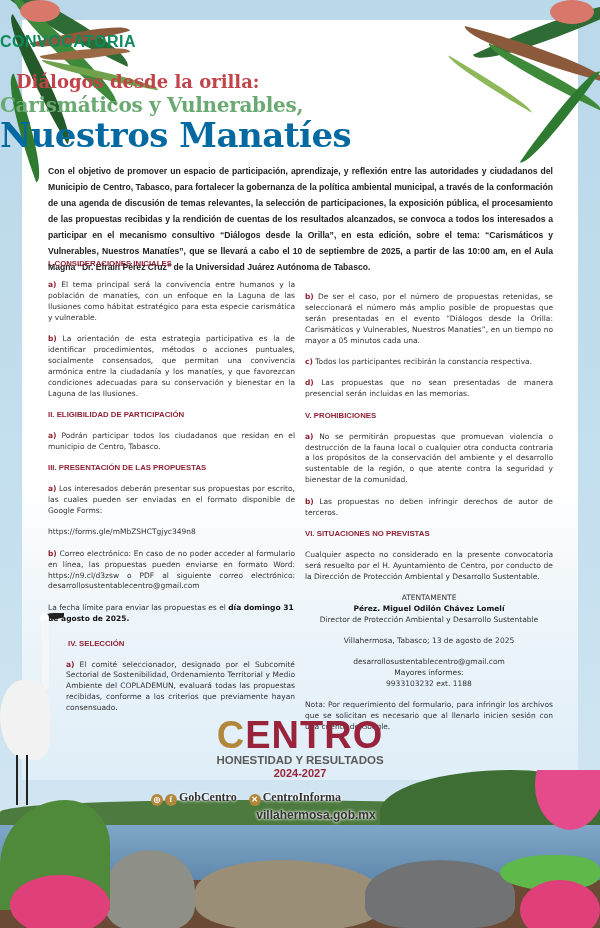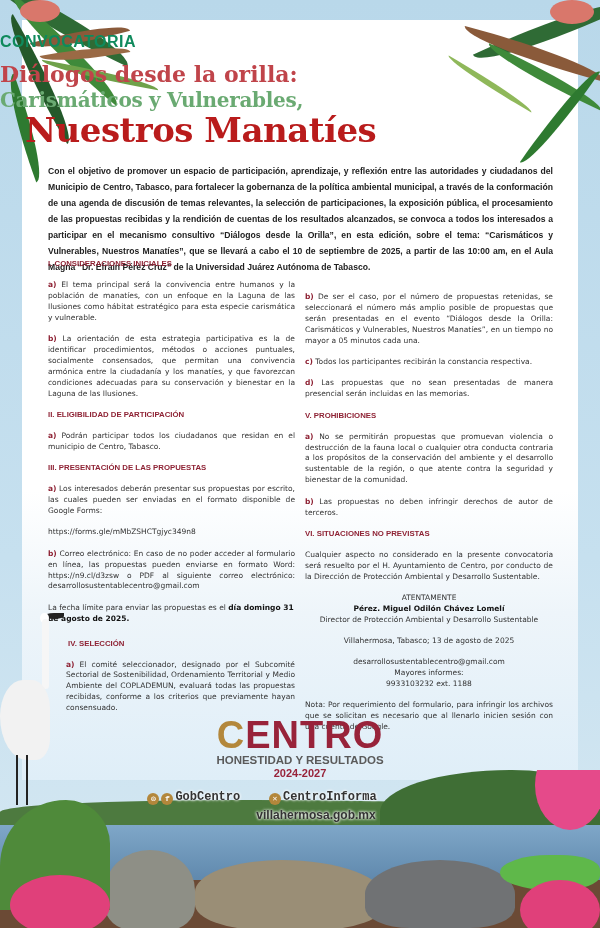--- a/index.html
+++ b/index.html
@@ -22,33 +22,33 @@
   .foliage { position: absolute; pointer-events: none; }
   .leaf { position: absolute; border-radius: 0 100% 0 100%; }
   .flower { position: absolute; border-radius: 50%; }
 
   .title-block { position: absolute; left: 0; top: 33px; width: 600px; text-align: left; }
   .convocatoria {
     font-family: "Liberation Sans", sans-serif; font-weight: bold;
     color: #0f8a5c; font-size: 16px; letter-spacing: 0.5px;
   }
   .dialogos {
-    margin-top: 10px;
+    margin-top: 20px;
     font-family: "DejaVu Serif", serif; font-weight: bold;
-    color: #c0444a; font-size: 22px;
+    color: #c0444a; font-size: 18px; padding-left: 16px;
   }
   .carismaticos {
     margin-top: 1px;
     font-family: "DejaVu Serif", serif; font-weight: bold;
     color: #6aaa72; font-size: 20px; letter-spacing: -0.3px;
   }
   .manaties {
     margin-top: -2px;
     font-family: "DejaVu Serif", serif; font-weight: bold;
-    color: #b91c1c; font-size: 34px; letter-spacing: -0.5px; padding-left: 25px;
+    color: #0369a1; font-size: 34px; letter-spacing: -0.5px;
   }
 
   .intro {
     position: absolute; left: 48px; top: 163px; width: 505px;
     font-size: 8.6px; line-height: 16px; text-align: justify;
     color: #222; font-family: "Liberation Sans", sans-serif; font-weight: bold;
   }
 
   .col { position: absolute; font-family: "DejaVu Sans", sans-serif; font-size: 7.5px; line-height: 10.9px; color: #333; text-align: justify; }
   .col-left { left: 48px; top: 259px; width: 247px; }
@@ -73,22 +73,22 @@
   .centro .c { color: #b3873b; }
   .honestidad {
     font-family: "Liberation Sans", sans-serif; font-weight: bold;
     font-size: 11.5px; color: #5a5a5a; line-height: 13px;
   }
   .period {
     font-family: "Liberation Sans", sans-serif; font-weight: bold;
     font-size: 11px; color: #98233a; line-height: 13px;
   }
   .socials {
-    position: absolute; left: 16px; top: 790px; width: 492px; text-align: center;
-    font-family: Liberation Mono, monospace; font-weight: bold; font-size: 12px; color: #333;
+    position: absolute; left: 0; top: 790px; width: 492px; text-align: center;
+    font-family: Liberation Serif, serif; font-weight: bold; font-size: 12px; color: #333;
     text-shadow: 0 0 3px #fff, 0 0 3px #fff;
   }
   .soc-ico {
     display: inline-block; width: 12px; height: 12px; border-radius: 50%;
     background: #b3873b; color: #fff; font-size: 8px; line-height: 12px; text-align: center;
     vertical-align: -1px; margin-right: 2px; text-shadow: none;
   }
   .website {
     position: absolute; left: 16px; top: 808px; width: 600px; text-align: center;
     font-family: "Liberation Sans", sans-serif; font-weight: bold; font-size: 12px; color: #333;

